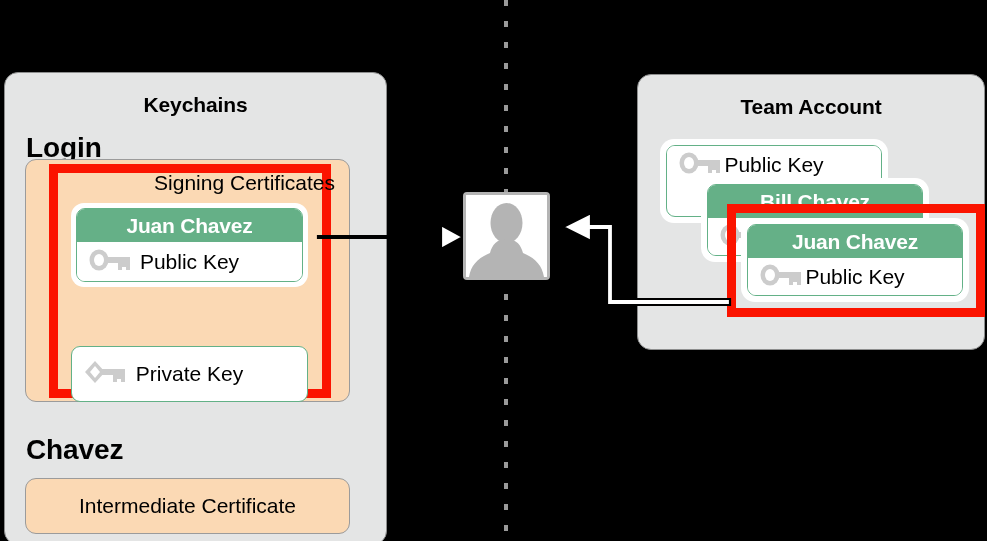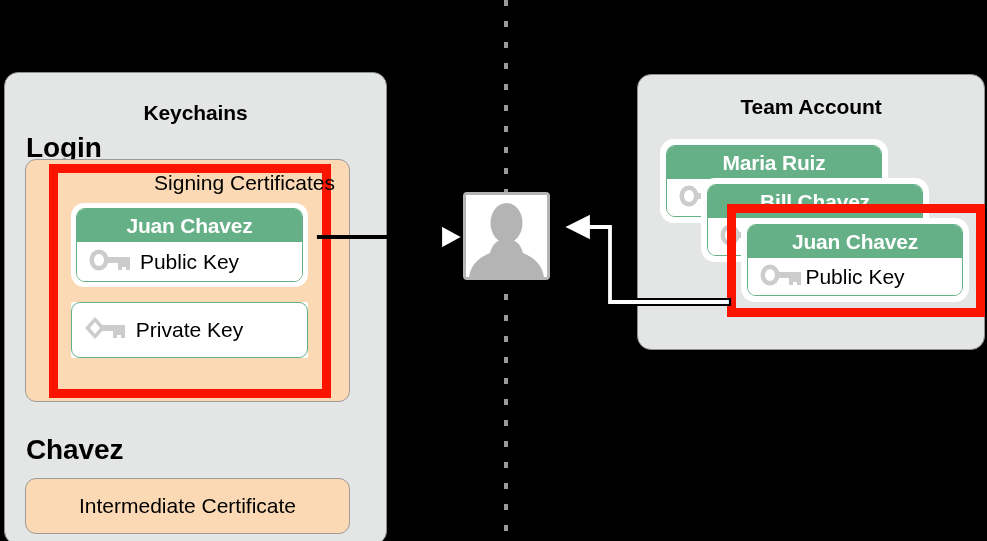--- a/index.html
+++ b/index.html
@@ -54,21 +54,21 @@
     letter-spacing: -0.1px;
   }
 
   
   #keychains-panel {
     left: 4px;
     top: 72px;
     width: 383px;
     height: 473px;
   }
-  #keychains-title { top: 20px; margin-top: 8px; }
+  #keychains-title { top: 20px; }
   #login-label { left: 21px; top: 59px; }
   #system-label { left: 21px; top: 361px; }
 
   
   .group-orange {
     position: absolute;
     background: #fbd9b4;
     border: 1.5px solid #9b9b9b;
     border-radius: 11px;
     box-sizing: border-box;
@@ -149,24 +149,25 @@
     position: absolute;
     left: 12px;
     top: 50%;
     transform: translateY(-50%);
   }
 
   
   .row-card {
     position: absolute;
     background: #ffffff;
-    border-radius: 2px;
+    border-radius: 15px;
     padding: 0;
     box-sizing: border-box;
     z-index: 7;
+    margin-top: 44px;
   }
   .row-inner {
     border: 1.5px solid #63b187;
     border-radius: 9px;
     height: 100%;
     position: relative;
     background: #fff;
     box-sizing: border-box;
   }
 
@@ -306,21 +307,20 @@
 
   <div id="intermediate-cert">Intermediate Certificate</div>
 </div>
 
 <div class="panel" id="team-panel">
 
   <div class="panel-title" id="team-title">Team Account</div>
 
   <div class="team-card" id="card-maria">
     <div class="cert-inner">
-      <div class="cert-head">Maria Ruiz</div>
       <div class="cert-body">
         <span class="key-icon">
           <svg width="42" height="22" viewBox="0 0 42 22" xmlns="http://www.w3.org/2000/svg">
             <g fill="#cccccc">
               <ellipse cx="10" cy="11" rx="9.5" ry="10.5"></ellipse>
               <rect x="17" y="8" width="24" height="6"></rect>
               <rect x="29" y="8" width="4" height="13"></rect>
               <rect x="37" y="8" width="4" height="13"></rect>
               <rect x="29" y="14" width="12" height="4"></rect>
             </g>

